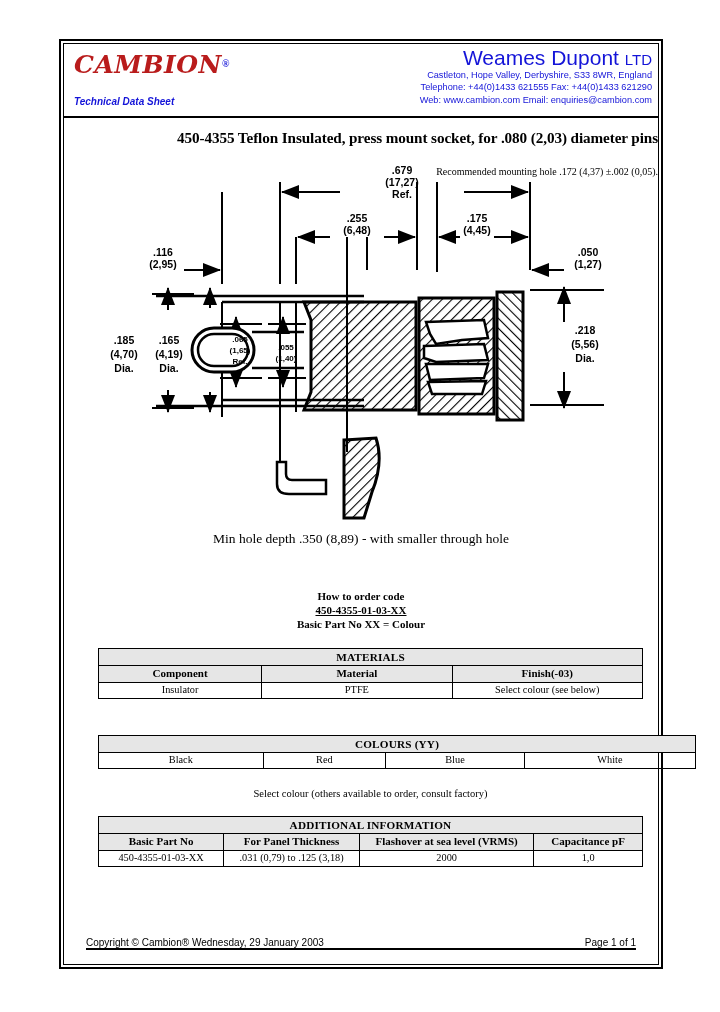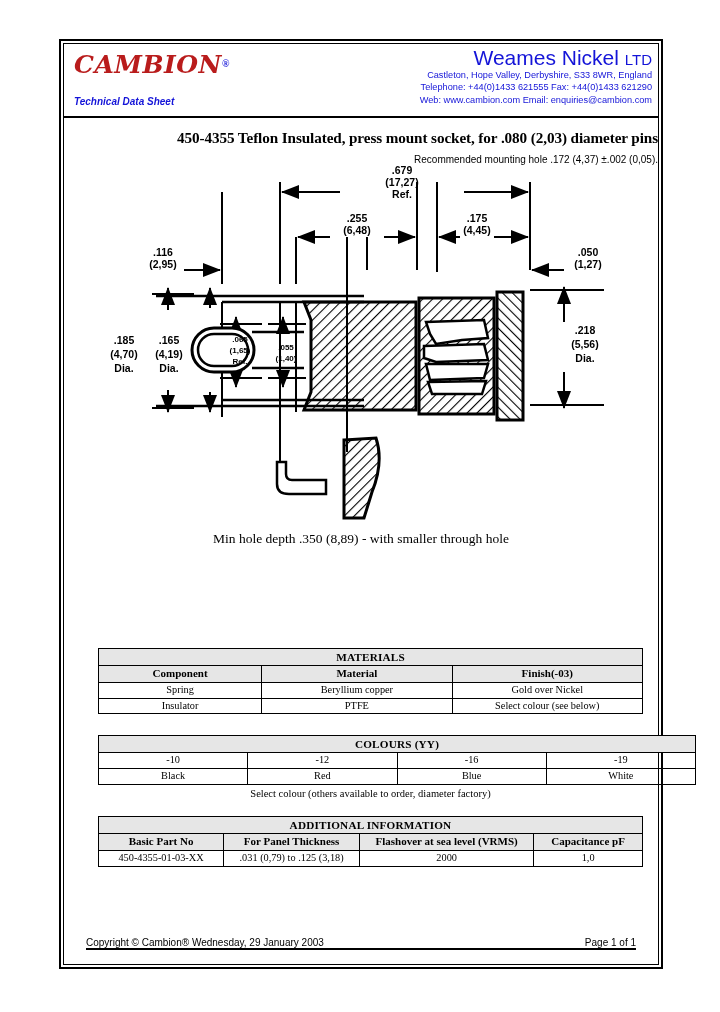--- a/index.html
+++ b/index.html
@@ -100,24 +100,24 @@
   }
   .doc-title {
     font-family: "Liberation Serif", serif;
     font-weight: bold;
     font-size: 15.2px;
     color: #000;
     margin-top: 11px;
     letter-spacing: -0.1px;
   }
   .doc-sub {
-    font-family: Liberation Sans, sans-serif;
+    font-family: Liberation Serif, serif;
     font-size: 10px;
     color: #000;
-    margin-top: 7px;
+    margin-top: 19px;
   }
 
   
   #drawing {
     position: absolute;
     left: 0; top: 118px;
     width: 600px;
     height: 370px;
   }
   #drawing svg { display: block; }
@@ -215,21 +215,21 @@
 
 <div id="page">
   <div id="page-inner">
 
     <div class="header">
       <div class="brand-left">
         <span class="brand-word">CAMBION</span><span class="brand-reg">®</span>
         <div class="tds">Technical Data Sheet</div>
       </div>
       <div class="brand-right">
-        <div class="co-name"><span>Weames Nickel</span> <span class="ltd">LTD</span></div>
+        <div class="co-name"><span>Weames Dupont</span> <span class="ltd">LTD</span></div>
         <div class="co-line">Castleton, Hope Valley, Derbyshire, S33 8WR, England</div>
         <div class="co-line">Telephone: +44(0)1433 621555  Fax: +44(0)1433 621290</div>
         <div class="co-line">Web: www.cambion.com Email: enquiries@cambion.com</div>
       </div>
     </div>
 
     <div class="title-wrap">
       <div class="doc-title">450-4355 Teflon Insulated, press mount socket, for .080 (2,03) diameter pins</div>
       <div class="doc-sub">Recommended mounting hole .172 (4,37) ±.002 (0,05).</div>
     </div>
@@ -361,64 +361,58 @@
           <text x="176" y="202">Ref.</text>
 
           <text x="222" y="188">.055</text>
           <text x="222" y="199">(1,40)</text>
         </g>
       </svg>
     </div>
 
     <div class="caption">Min hole depth .350 (8,89) - with smaller through hole</div>
 
+    <div class="order">
+      <div>How to order code</div>
+      <div class="code">450-4355-01-03-XX</div>
+      <div>Basic Part No XX = Colour</div>
+    </div>
 
     <table class="tbl" id="materials-table">
       <tbody>
           <tr>
         <td class="cap" colspan="3">MATERIALS</td>
       </tr>
       <tr>
         <td class="hdr" style="width:30%">Component</td>
         <td class="hdr" style="width:35%">Material</td>
         <td class="hdr" style="width:35%">Finish(-03)</td>
       </tr>
       <tr>
-        <td>Spring</td>
-        <td>Beryllium copper</td>
-        <td>Gold over Nickel</td>
-      </tr>
-      <tr>
         <td>Insulator</td>
         <td>PTFE</td>
         <td>Select colour (see below)</td>
       </tr>
     </tbody>
       </table>
 
     <table class="tbl" id="colours-table">
       <tbody>
           <tr>
         <td class="cap" colspan="4">COLOURS (YY)</td>
-      </tr>
-      <tr>
-        <td style="width:25%">-10</td>
-        <td style="width:25%">-12</td>
-        <td style="width:25%">-16</td>
-        <td style="width:25%">-19</td>
       </tr>
       <tr>
         <td>Black</td>
         <td>Red</td>
         <td>Blue</td>
         <td>White</td>
       </tr>
     </tbody>
       </table>
-    <div class="note" id="colours-note">Select colour (others available to order, diameter factory)</div>
+    <div class="note" id="colours-note">Select colour (others available to order, consult factory)</div>
 
     <table class="tbl" id="addinfo-table">
       <tbody>
           <tr>
         <td class="cap" colspan="4">ADDITIONAL INFORMATION</td>
       </tr>
       <tr>
         <td class="hdr" style="width:23%">Basic Part No</td>
         <td class="hdr" style="width:25%">For Panel Thickness</td>
         <td class="hdr" style="width:32%">Flashover at sea level (VRMS)</td>

